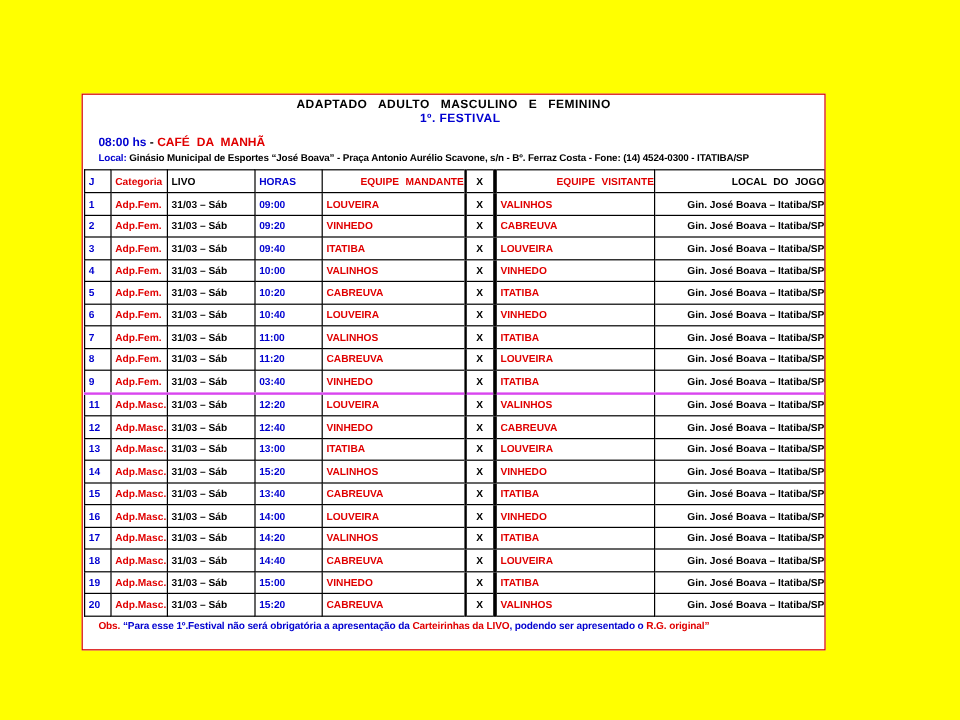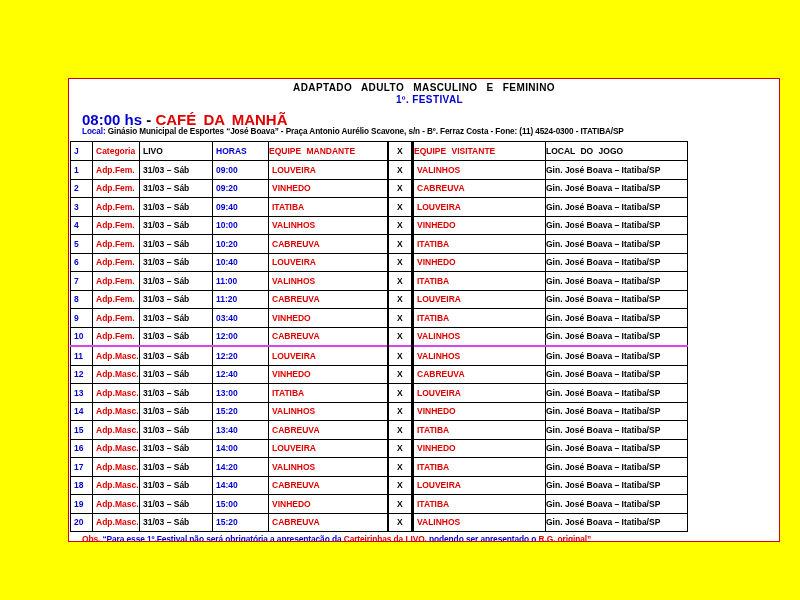--- a/index.html
+++ b/index.html
@@ -3,35 +3,35 @@
 <meta charset="utf-8">
 <style>
   html,body { margin:0; padding:0; }
   body {
     width:800px; height:600px; position:relative;
     background:#FFFF00;
     font-family:"Liberation Sans", sans-serif;
     overflow:hidden;
   }
   .document {
-    position:absolute; left:68px; top:78px; width:712px; height:464px;
+    position:absolute; left:68px; top:78px; width:620px; height:464px;
     background:#FFFFFF; border:1px solid #D80000; box-sizing:border-box;
     overflow:hidden;
   }
   .title-block { text-align:center; padding-top:3px; }
   .title1 {
     font-size:10px; font-weight:bold; color:#000;
     letter-spacing:0.4px; word-spacing:6px; line-height:12px;
   }
   .title2 {
     font-size:10px; font-weight:bold; color:#0000D0;
     letter-spacing:0.4px; line-height:12px;padding-left:11px;
   }
   .breakfast {
-    margin:8px 0 0 13px; font-size:15px; font-weight:bold; line-height:11px;
+    margin:8px 0 0 13px; font-size:10px; font-weight:bold; line-height:11px;
     white-space:nowrap;
   }
   .local-line {
     margin:2px 0 0 13px; font-size:8.2px; font-weight:bold; line-height:10px;
     white-space:nowrap; letter-spacing:-0.1px; color:#000;
   }
   .blue  { color:#0000D0; }
   .red   { color:#E00000; }
   .black { color:#000000; }
 
@@ -43,21 +43,21 @@
   .schedule th, .schedule td {
     border:1px solid #000; padding:0 0 0 3px;
     overflow:hidden; white-space:nowrap; text-align:left; vertical-align:middle;
   }
   .schedule th { height:18px; }
   .schedule td { height:17.5px; }
   .schedule th.cx, .schedule td.cx {
     border-left:2px solid #000; border-right:3px solid #000;
     text-align:center; padding:0; color:#000;
   }
-  .schedule th.ctr, .schedule td.ctr { text-align:left; padding:0; }
+  .schedule th.ctr, .schedule td.ctr { text-align:right; padding:0; }
   .schedule th { word-spacing:3px; }
   .schedule tr.section-break th, .schedule tr.section-break td { border-top:2px solid #d946ef; }
 
   .obs-line {
     margin:2px 0 0 13px; font-size:8.4px; font-weight:bold; line-height:10px;
     white-space:nowrap; letter-spacing:-0.1px;
   }
 </style>
 </head>
 <body>
@@ -70,21 +70,21 @@
   </div>
 
   <div class="breakfast">
     <span class="blue">08:00 hs</span>
     <span class="black">-</span>
     <span class="red" style="word-spacing:3px;">CAFÉ DA MANHÃ</span>
   </div>
 
   <div class="local-line">
     <span class="blue">Local:</span>
-    <span class="black">Ginásio Municipal de Esportes “José Boava” - Praça Antonio Aurélio Scavone, s/n - Bº. Ferraz Costa - Fone: (11) 4524-0300  -  ITATIBA/SP</span>
+    <span class="black">Ginásio Municipal de Esportes “José Boava” - Praça Antonio Aurélio Scavone, s/n - Bº. Ferraz Costa - Fone: (14) 4524-0300  -  ITATIBA/SP</span>
   </div>
 
   <table class="schedule">
     <colgroup>
       <col style="width:22px">
         <col style="width:47px">
         <col style="width:73px">
         <col style="width:56px">
       <col style="width:119px">
         <col style="width:25px">
@@ -187,30 +187,20 @@
         <tr>
       <td class="blue">9</td>
       <td class="red">Adp.Fem.</td>
       <td class="black">31/03 – Sáb</td>
       <td class="blue">03:40</td>
       <td class="red">VINHEDO</td>
       <td class="cx">X</td>
       <td class="red">ITATIBA</td>
       <td class="black ctr">Gin. José Boava – Itatiba/SP</td>
     </tr>
-        <tr>
-      <td class="blue">10</td>
-      <td class="red">Adp.Fem.</td>
-      <td class="black">31/03 – Sáb</td>
-      <td class="blue">12:00</td>
-      <td class="red">CABREUVA</td>
-      <td class="cx">X</td>
-      <td class="red">VALINHOS</td>
-      <td class="black ctr">Gin. José Boava – Itatiba/SP</td>
-    </tr>
         <tr class="section-break">
       <td class="blue">11</td>
       <td class="red">Adp.Masc.</td>
       <td class="black">31/03 – Sáb</td>
       <td class="blue">12:20</td>
       <td class="red">LOUVEIRA</td>
       <td class="cx">X</td>
       <td class="red">VALINHOS</td>
       <td class="black ctr">Gin. José Boava – Itatiba/SP</td>
     </tr>

